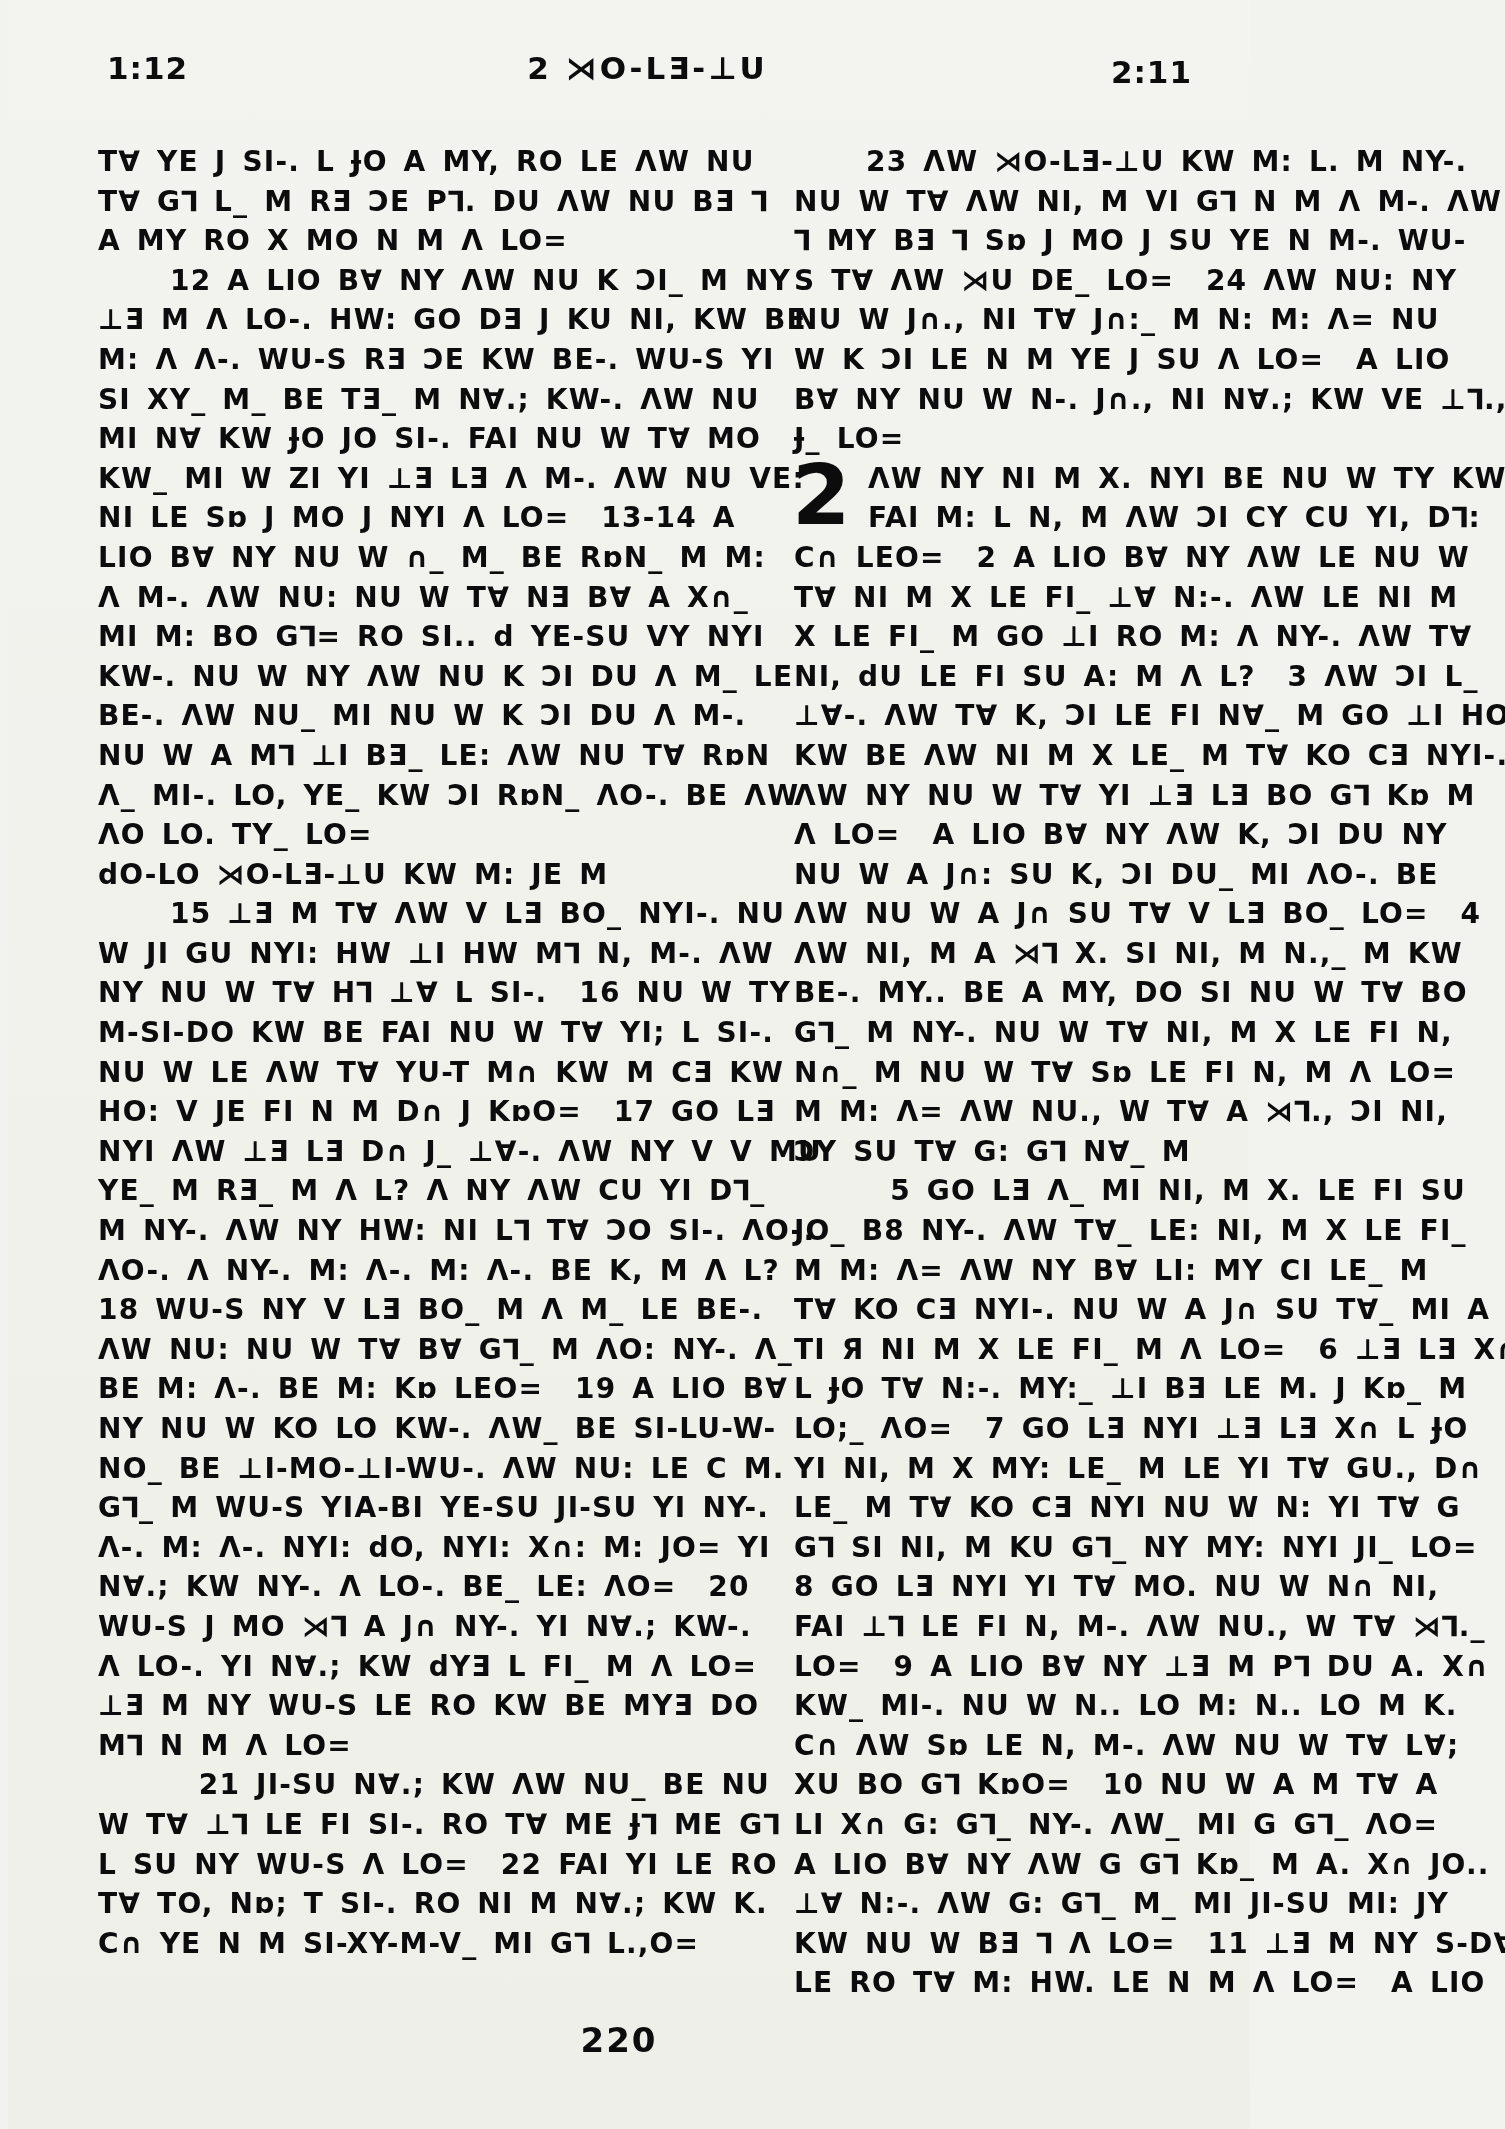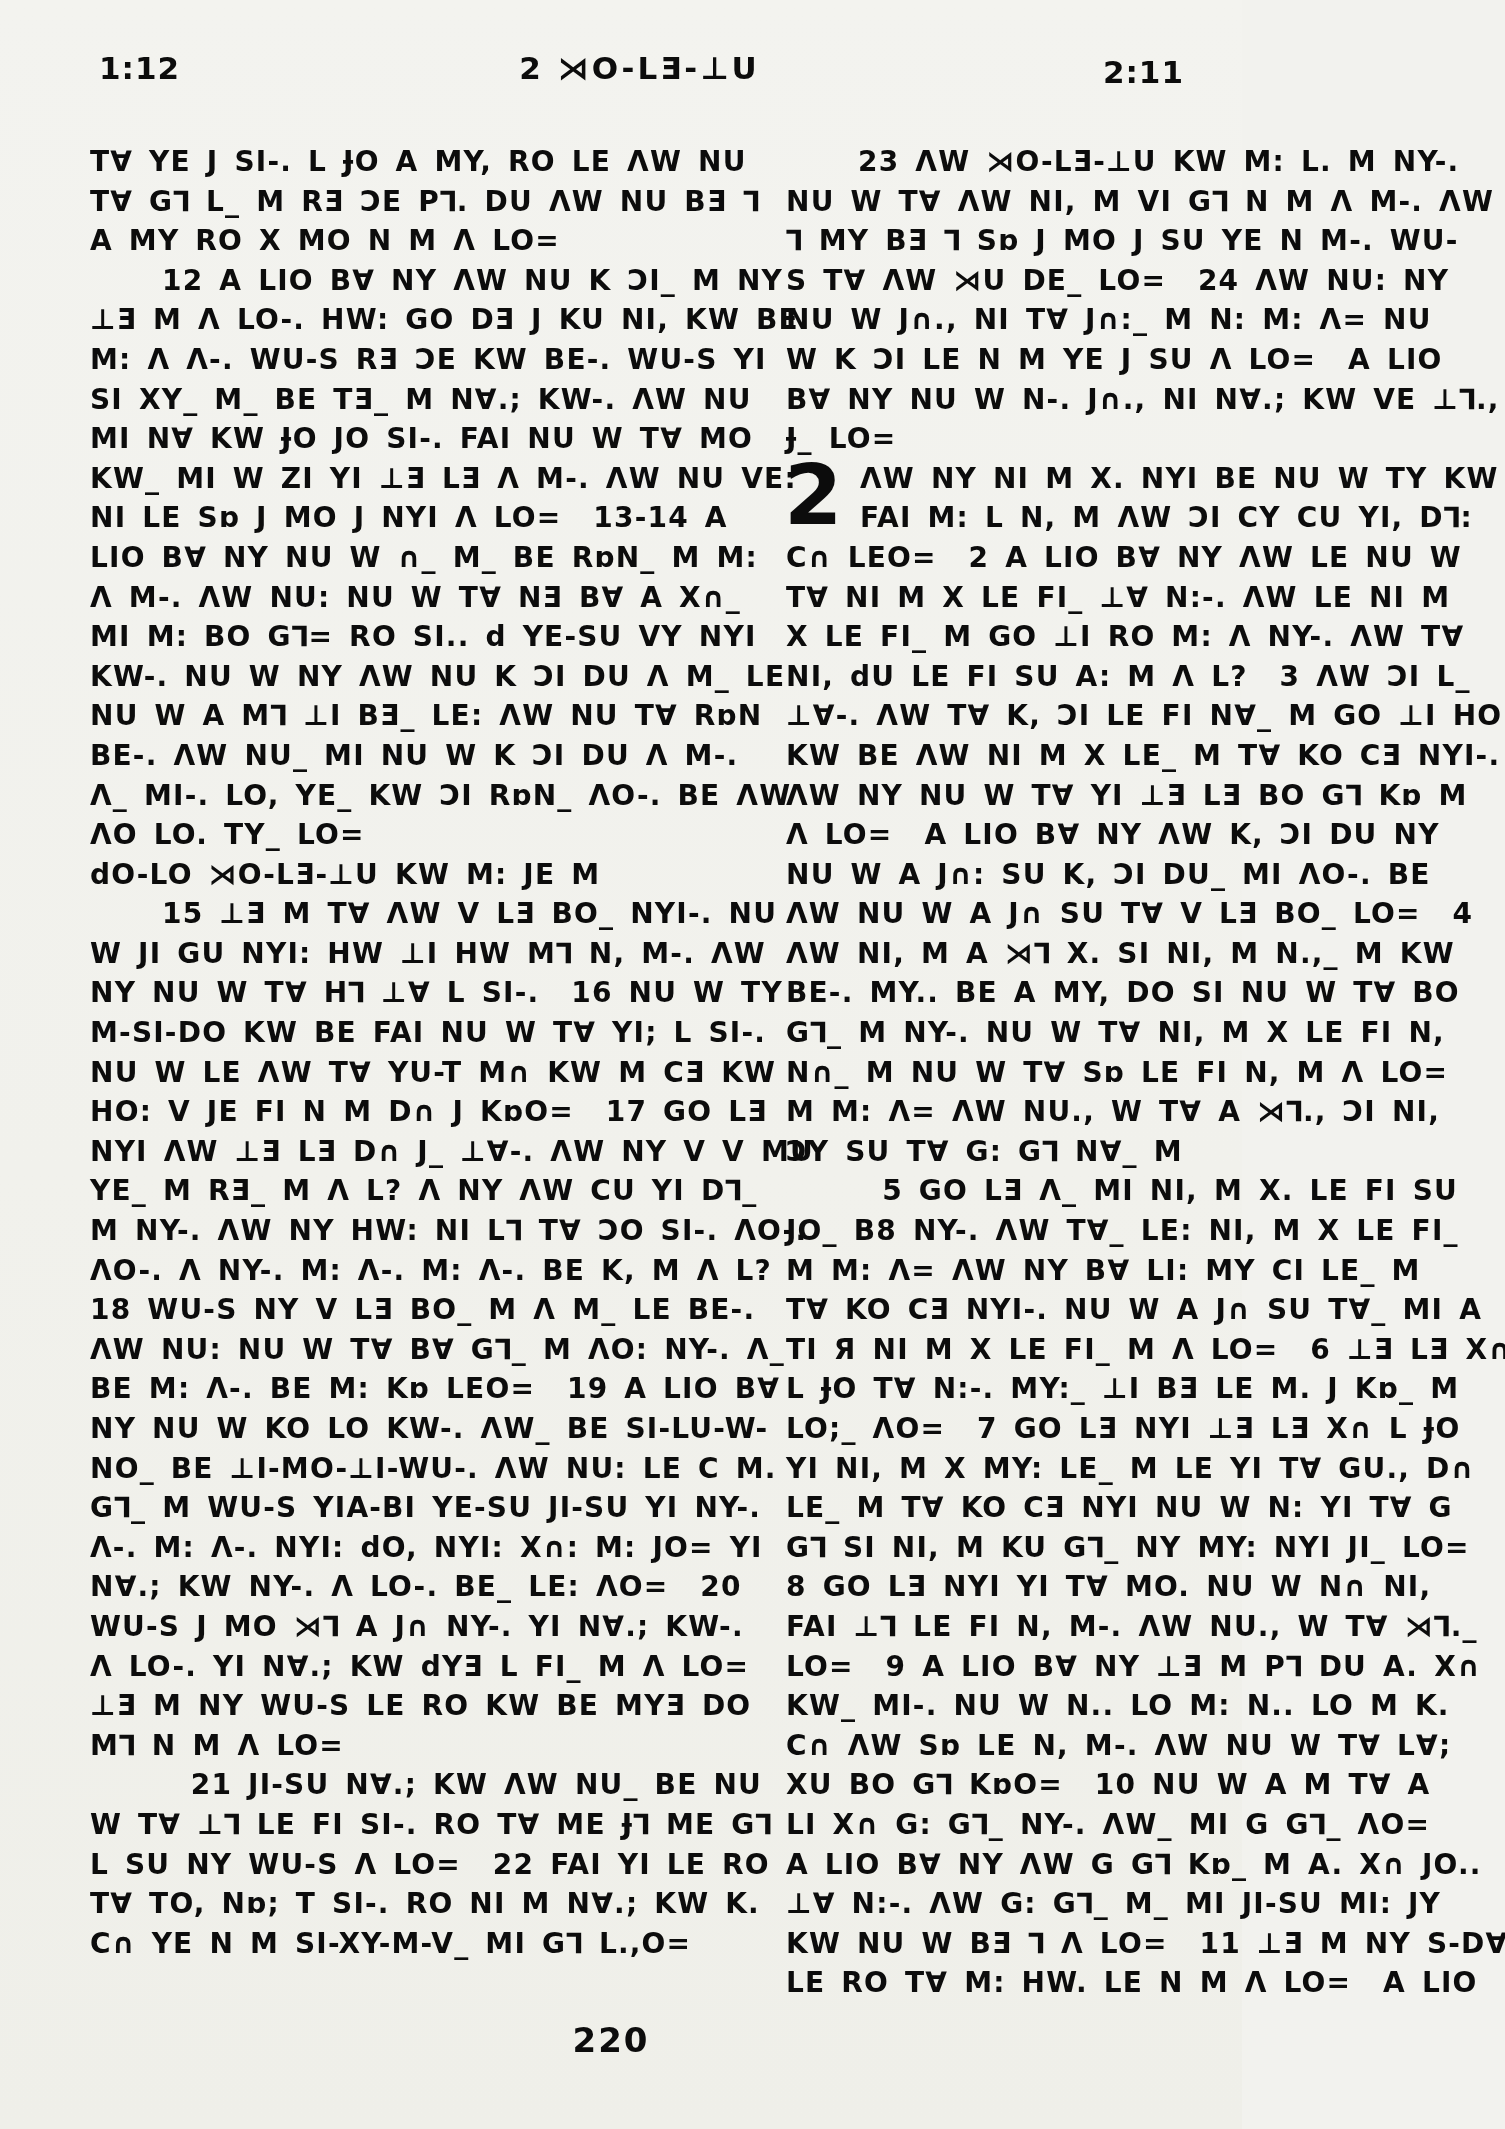--- a/index.html
+++ b/index.html
@@ -5,21 +5,21 @@
   html,body{margin:0;padding:0;}
   body{
     width:1505px;height:2129px;
     background:#f2f2ee;
     overflow:hidden;
     font-family:"DejaVu Sans","Liberation Sans",sans-serif;
   }
   .page{
     position:relative;width:1242px;height:2129px;
     background:linear-gradient(180deg,#f3f3ef 0%,#f1f1ec 55%,#efefe9 100%);
-    color:#0c0c0c;font-weight:bold;
+    color:#0c0c0c;font-weight:bold;margin-left:8px;
   }
   .header{position:absolute;top:50px;left:95px;right:58px;height:46px;font-size:31px;letter-spacing:1px;}
   .header .ref-left{position:absolute;left:4px;top:0;}
   .header .title{position:absolute;left:50%;transform:translateX(-50%);top:0;letter-spacing:3px;}
   .header .ref-right{position:absolute;right:0;top:4px;}
   .columns{
     position:absolute;top:142px;left:90px;
     display:flex;gap:24px;
     font-size:28px;letter-spacing:1.2px;word-spacing:5px;
   }
@@ -54,22 +54,22 @@
         <div class="line">⊥Ǝ M Λ LO-. HW: GO DƎ J KU NI, KW BE</div>
         <div class="line">M: Λ Λ-. WU-S RƎ ƆE KW BE-. WU-S YI</div>
         <div class="line">SI XY_ M_ BE TƎ_ M N∀.; KW-. ΛW NU</div>
         <div class="line">MI N∀ KW ɈO JO SI-. FAI NU W T∀ MO</div>
         <div class="line">KW_ MI W ZI YI ⊥Ǝ LƎ Λ M-. ΛW NU VE:</div>
         <div class="line">NI LE Sɒ J MO J NYI Λ LO=  13-14 A</div>
         <div class="line">LIO B∀ NY NU W ∩_ M_ BE RɒN_ M M:</div>
         <div class="line">Λ M-. ΛW NU: NU W T∀ NƎ B∀ A X∩_</div>
         <div class="line">MI M: BO G⅂= RO SI.. d YE-SU VY NYI</div>
         <div class="line">KW-. NU W NY ΛW NU K ƆI DU Λ M_ LE</div>
+        <div class="line">BE-. ΛW NU_ MI NU W K ƆI DU Λ M-.</div>
         <div class="line">NU W A M⅂ ⊥I BƎ_ LE: ΛW NU T∀ RɒN</div>
-        <div class="line">BE-. ΛW NU_ MI NU W K ƆI DU Λ M-.</div>
         <div class="line">Λ_ MI-. LO, YE_ KW ƆI RɒN_ ΛO-. BE ΛW</div>
         <div class="line">ΛO LO. TY_ LO=</div>
         <div class="line line--center">dO-LO ⋊O-LƎ-⊥U KW M: JE M</div>
         <div class="line line--indent">15 ⊥Ǝ M T∀ ΛW V LƎ BO_ NYI-. NU</div>
         <div class="line">W JI GU NYI: HW ⊥I HW M⅂ N, M-. ΛW</div>
         <div class="line">NY NU W T∀ H⅂ ⊥∀ L SI-.  16 NU W TY</div>
         <div class="line">M-SI-DO KW BE FAI NU W T∀ YI; L SI-.</div>
         <div class="line">NU W LE ΛW T∀ YU-T M∩ KW M CƎ KW</div>
         <div class="line">HO: V JE FI N M D∩ J KɒO=  17 GO LƎ</div>
         <div class="line">NYI ΛW ⊥Ǝ LƎ D∩ J_ ⊥∀-. ΛW NY V V MU</div>

